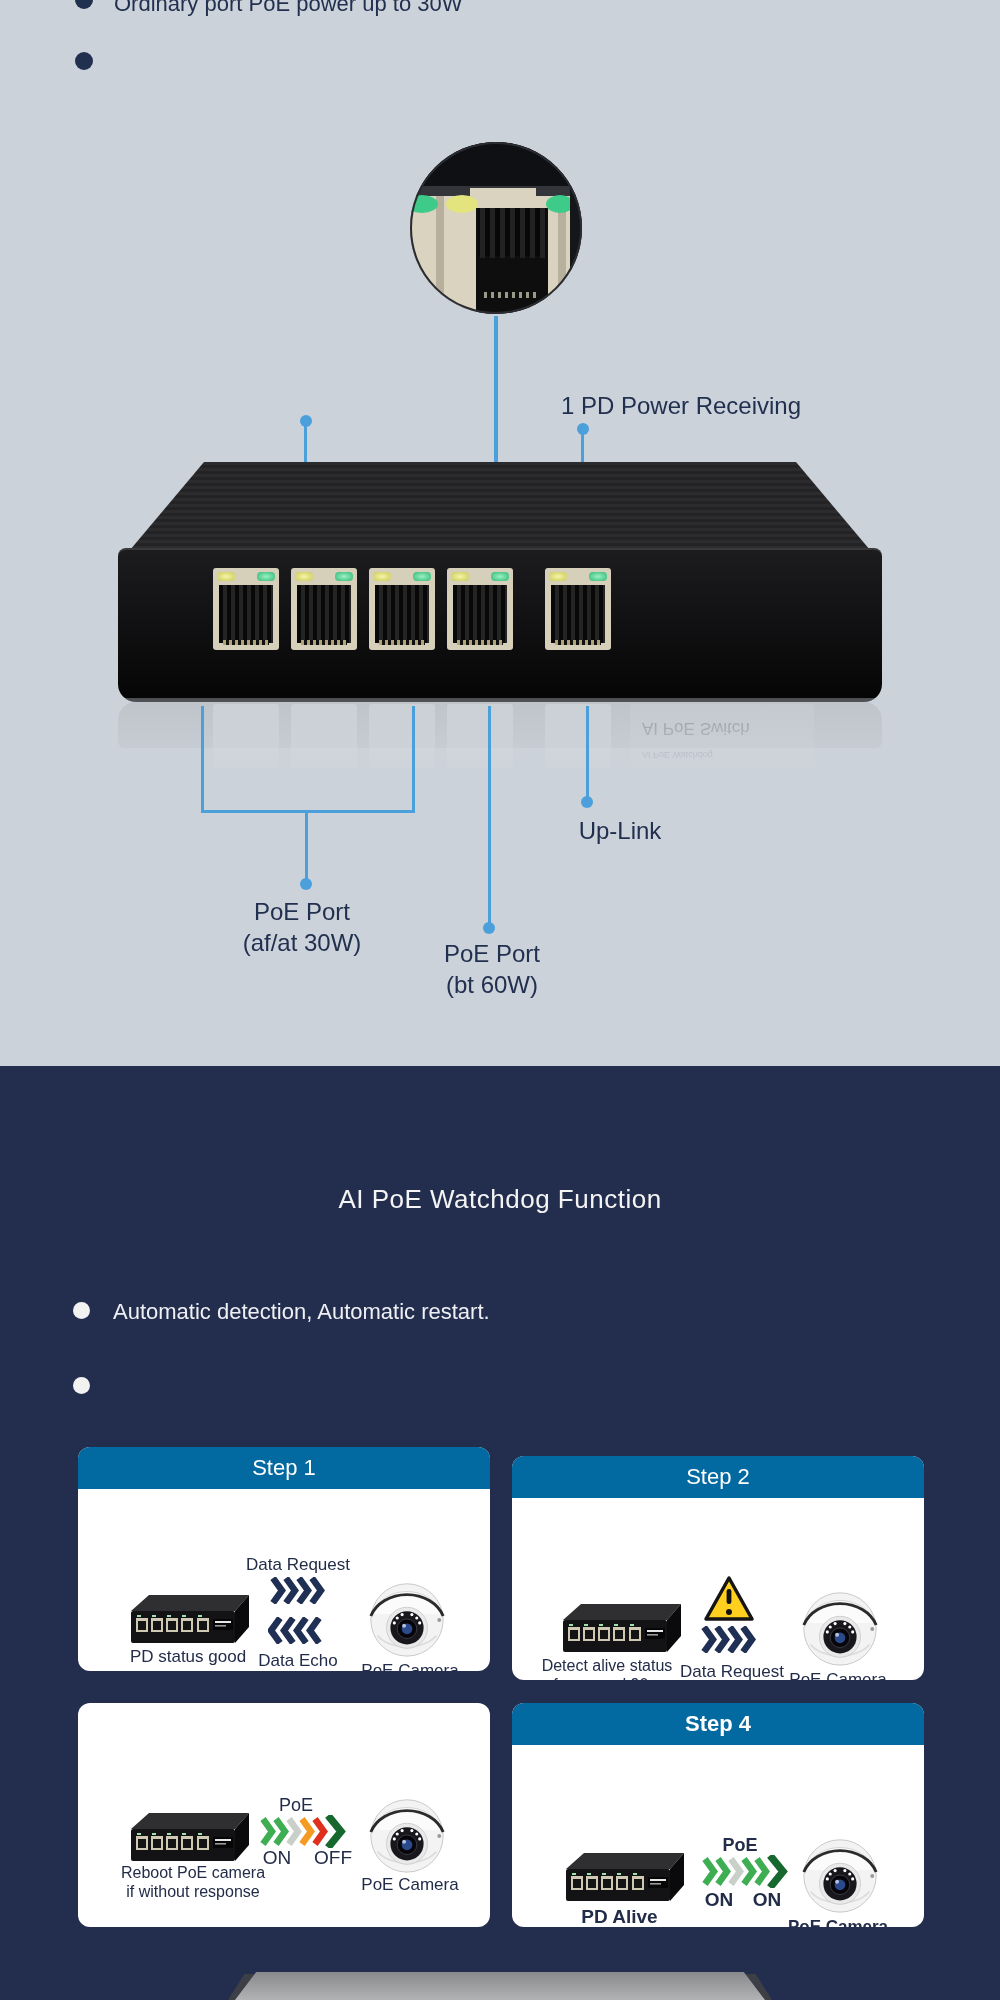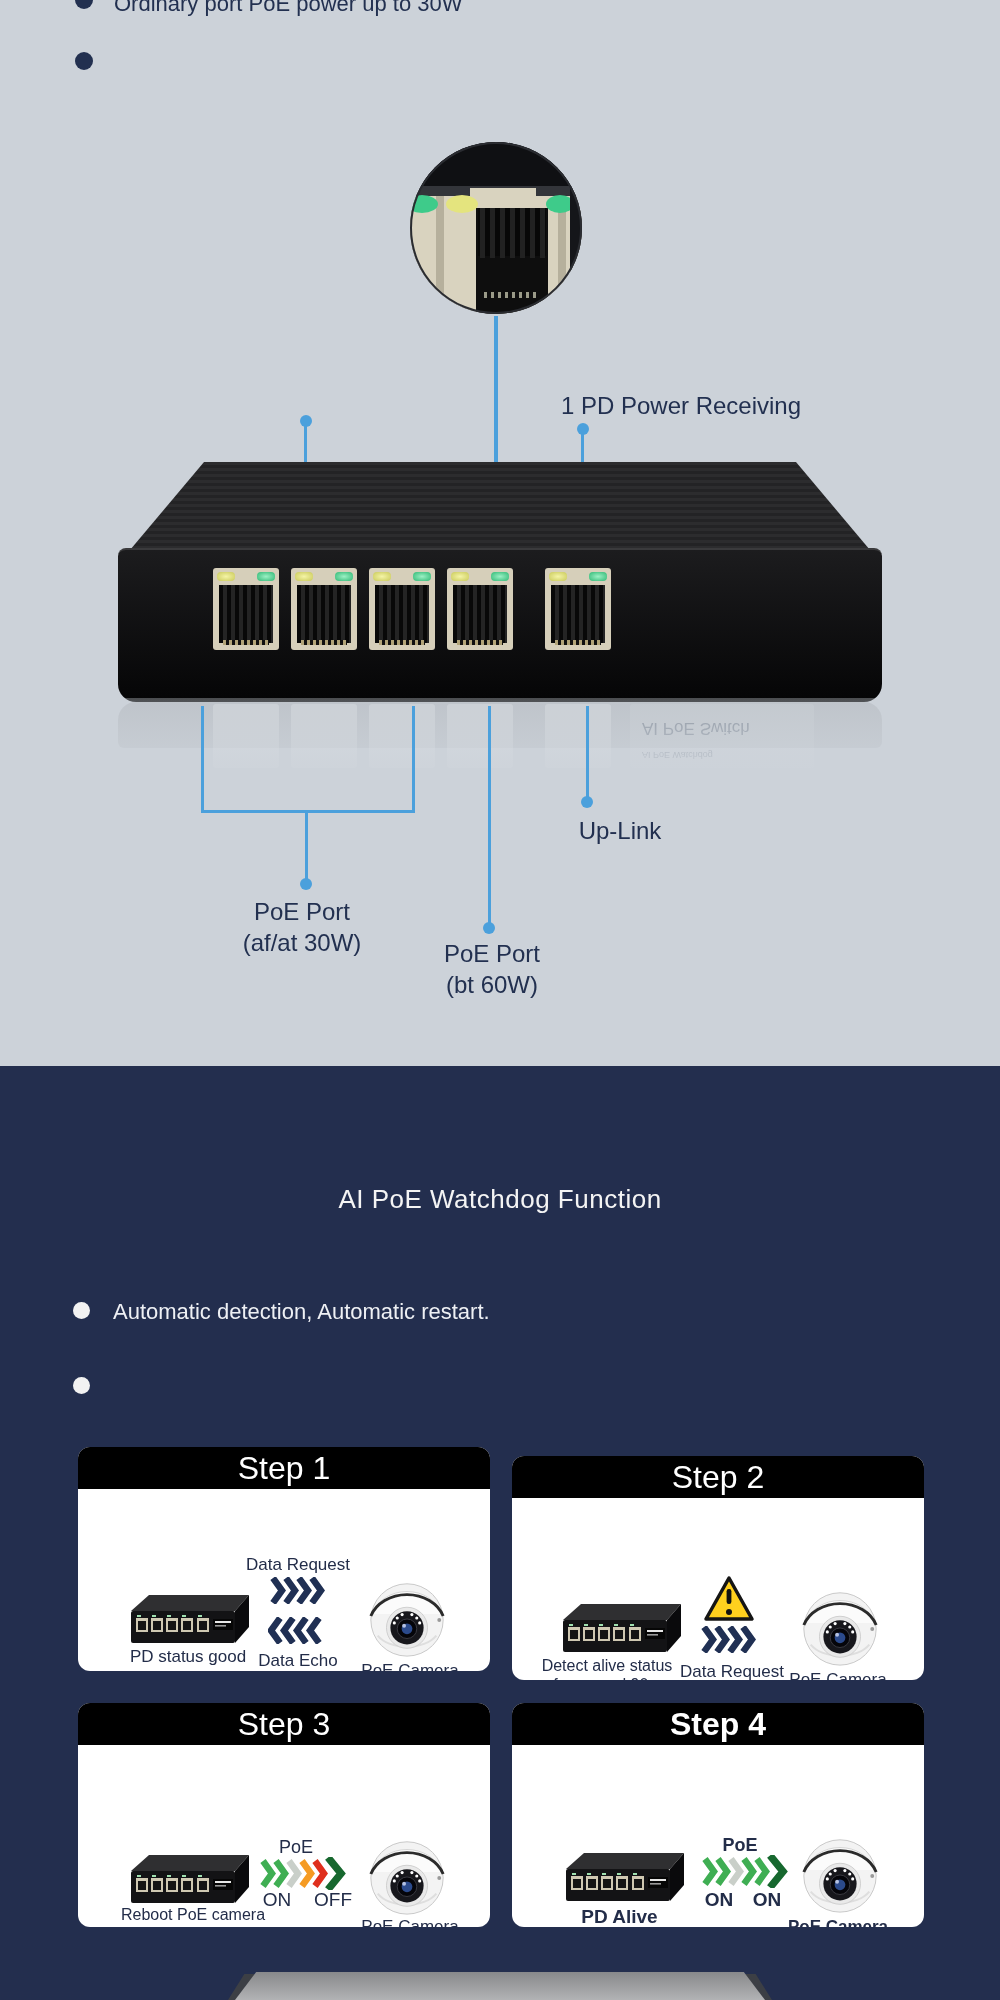--- a/index.html
+++ b/index.html
@@ -52,21 +52,21 @@
              background:linear-gradient(180deg,rgba(204,210,217,.35) 0%,rgba(204,210,217,.85) 55%,#ccd2d9 95%);}
 
   
   .section-dark{position:absolute;left:0;top:1066px;width:1000px;height:934px;background:#232e4e;}
   .wd-title{position:absolute;left:0;top:118px;width:1000px;text-align:center;
             font-size:26px;color:#f4f4f4;letter-spacing:.5px;}
   .wdot{position:absolute;width:17px;height:17px;border-radius:50%;background:#f2f2f2;}
   .wtext{position:absolute;font-size:22px;color:#eef0f4;}
 
   .card{position:absolute;width:412px;height:224px;background:#fff;border-radius:12px;overflow:hidden;}
-  .card-header{height:42px;background:#000000;color:#fff;font-size:32px;
+  .card-header{height:42px;background:#0369a1;color:#fff;font-size:22px;
                display:flex;align-items:center;justify-content:center;}
   .card-body{position:relative;width:100%;height:182px;}
   .cap{position:absolute;font-size:17px;color:#232d49;text-align:center;line-height:19px;white-space:pre-line;}
   .cap-sm{font-size:16px;}
   .state{position:absolute;font-size:19px;color:#232d49;text-align:center;}
   .poe-lbl{position:absolute;font-size:18px;color:#232d49;text-align:center;}
   .chev{position:absolute;}
 
   
   .bottom-prod{position:absolute;left:235px;top:906px;width:530px;height:28px;
@@ -353,21 +353,20 @@
     <circle cx="46" cy="55" r="10" fill="#05050a" stroke="#3a3a42"></circle>
     <circle cx="46" cy="55" r="5.5" fill="#2b4a8c"></circle>
     <circle cx="43" cy="52" r="2" fill="#cdd7f5" opacity="0.85"></circle>
     <circle cx="79" cy="46" r="2" fill="#9a9a9a"></circle>
   </svg></div>
         <div class="cap" style="left:256px;top:172px;width:140px;">PoE Camera</div>
       </div>
     </div>
 
     <div class="card" style="left:78px;top:637px;">
-      <div class="card-header">Step 3</div>
       <div class="card-body">
         <div class="abs" style="left:45px;top:104px;">
           <svg width="130" height="60" viewBox="0 0 130 60">
             <polygon points="8,22 26,6 126,6 112,22" fill="#2f2f31"></polygon>
             <polygon points="112,22 126,6 126,38 112,54" fill="#0a0a0c"></polygon>
             <rect x="8" y="22" width="104" height="32" rx="2" fill="#131315"></rect>
             <g>
               <rect x="13" y="29" width="12" height="14" fill="#cfc8b2"></rect>
                 <rect x="15" y="32" width="8" height="9" fill="#141414"></rect>
               <rect x="28" y="29" width="12" height="14" fill="#cfc8b2"></rect>

